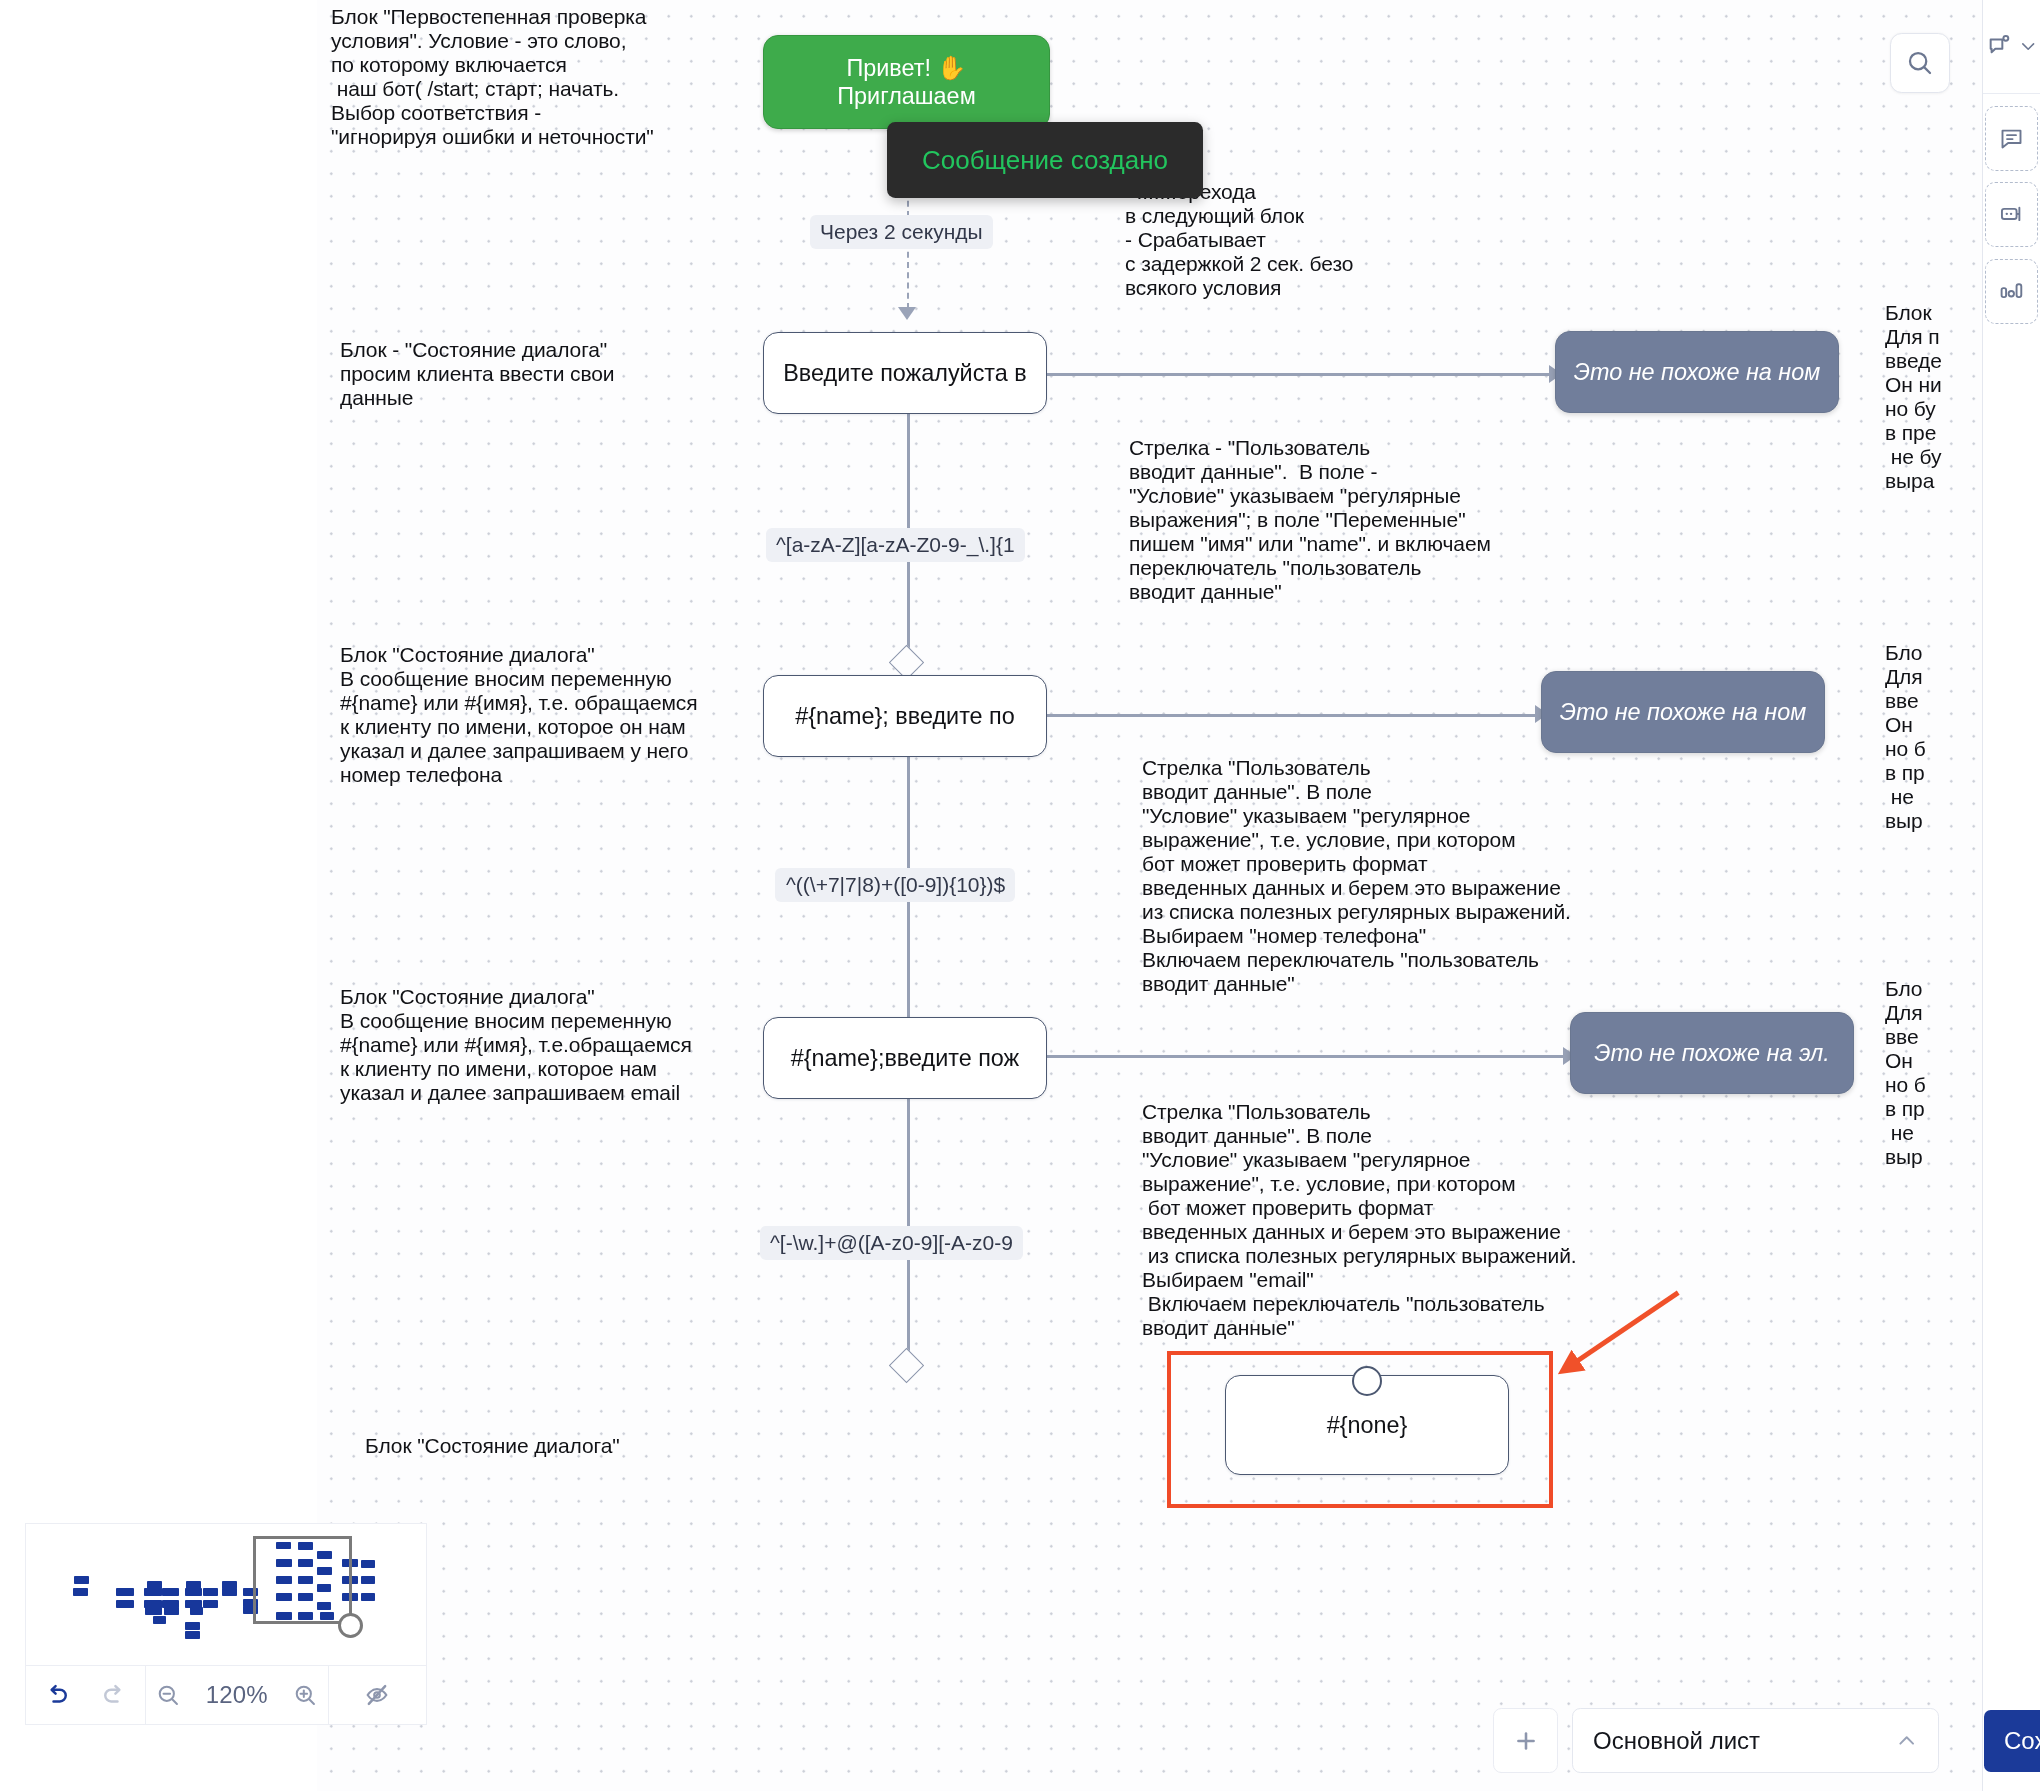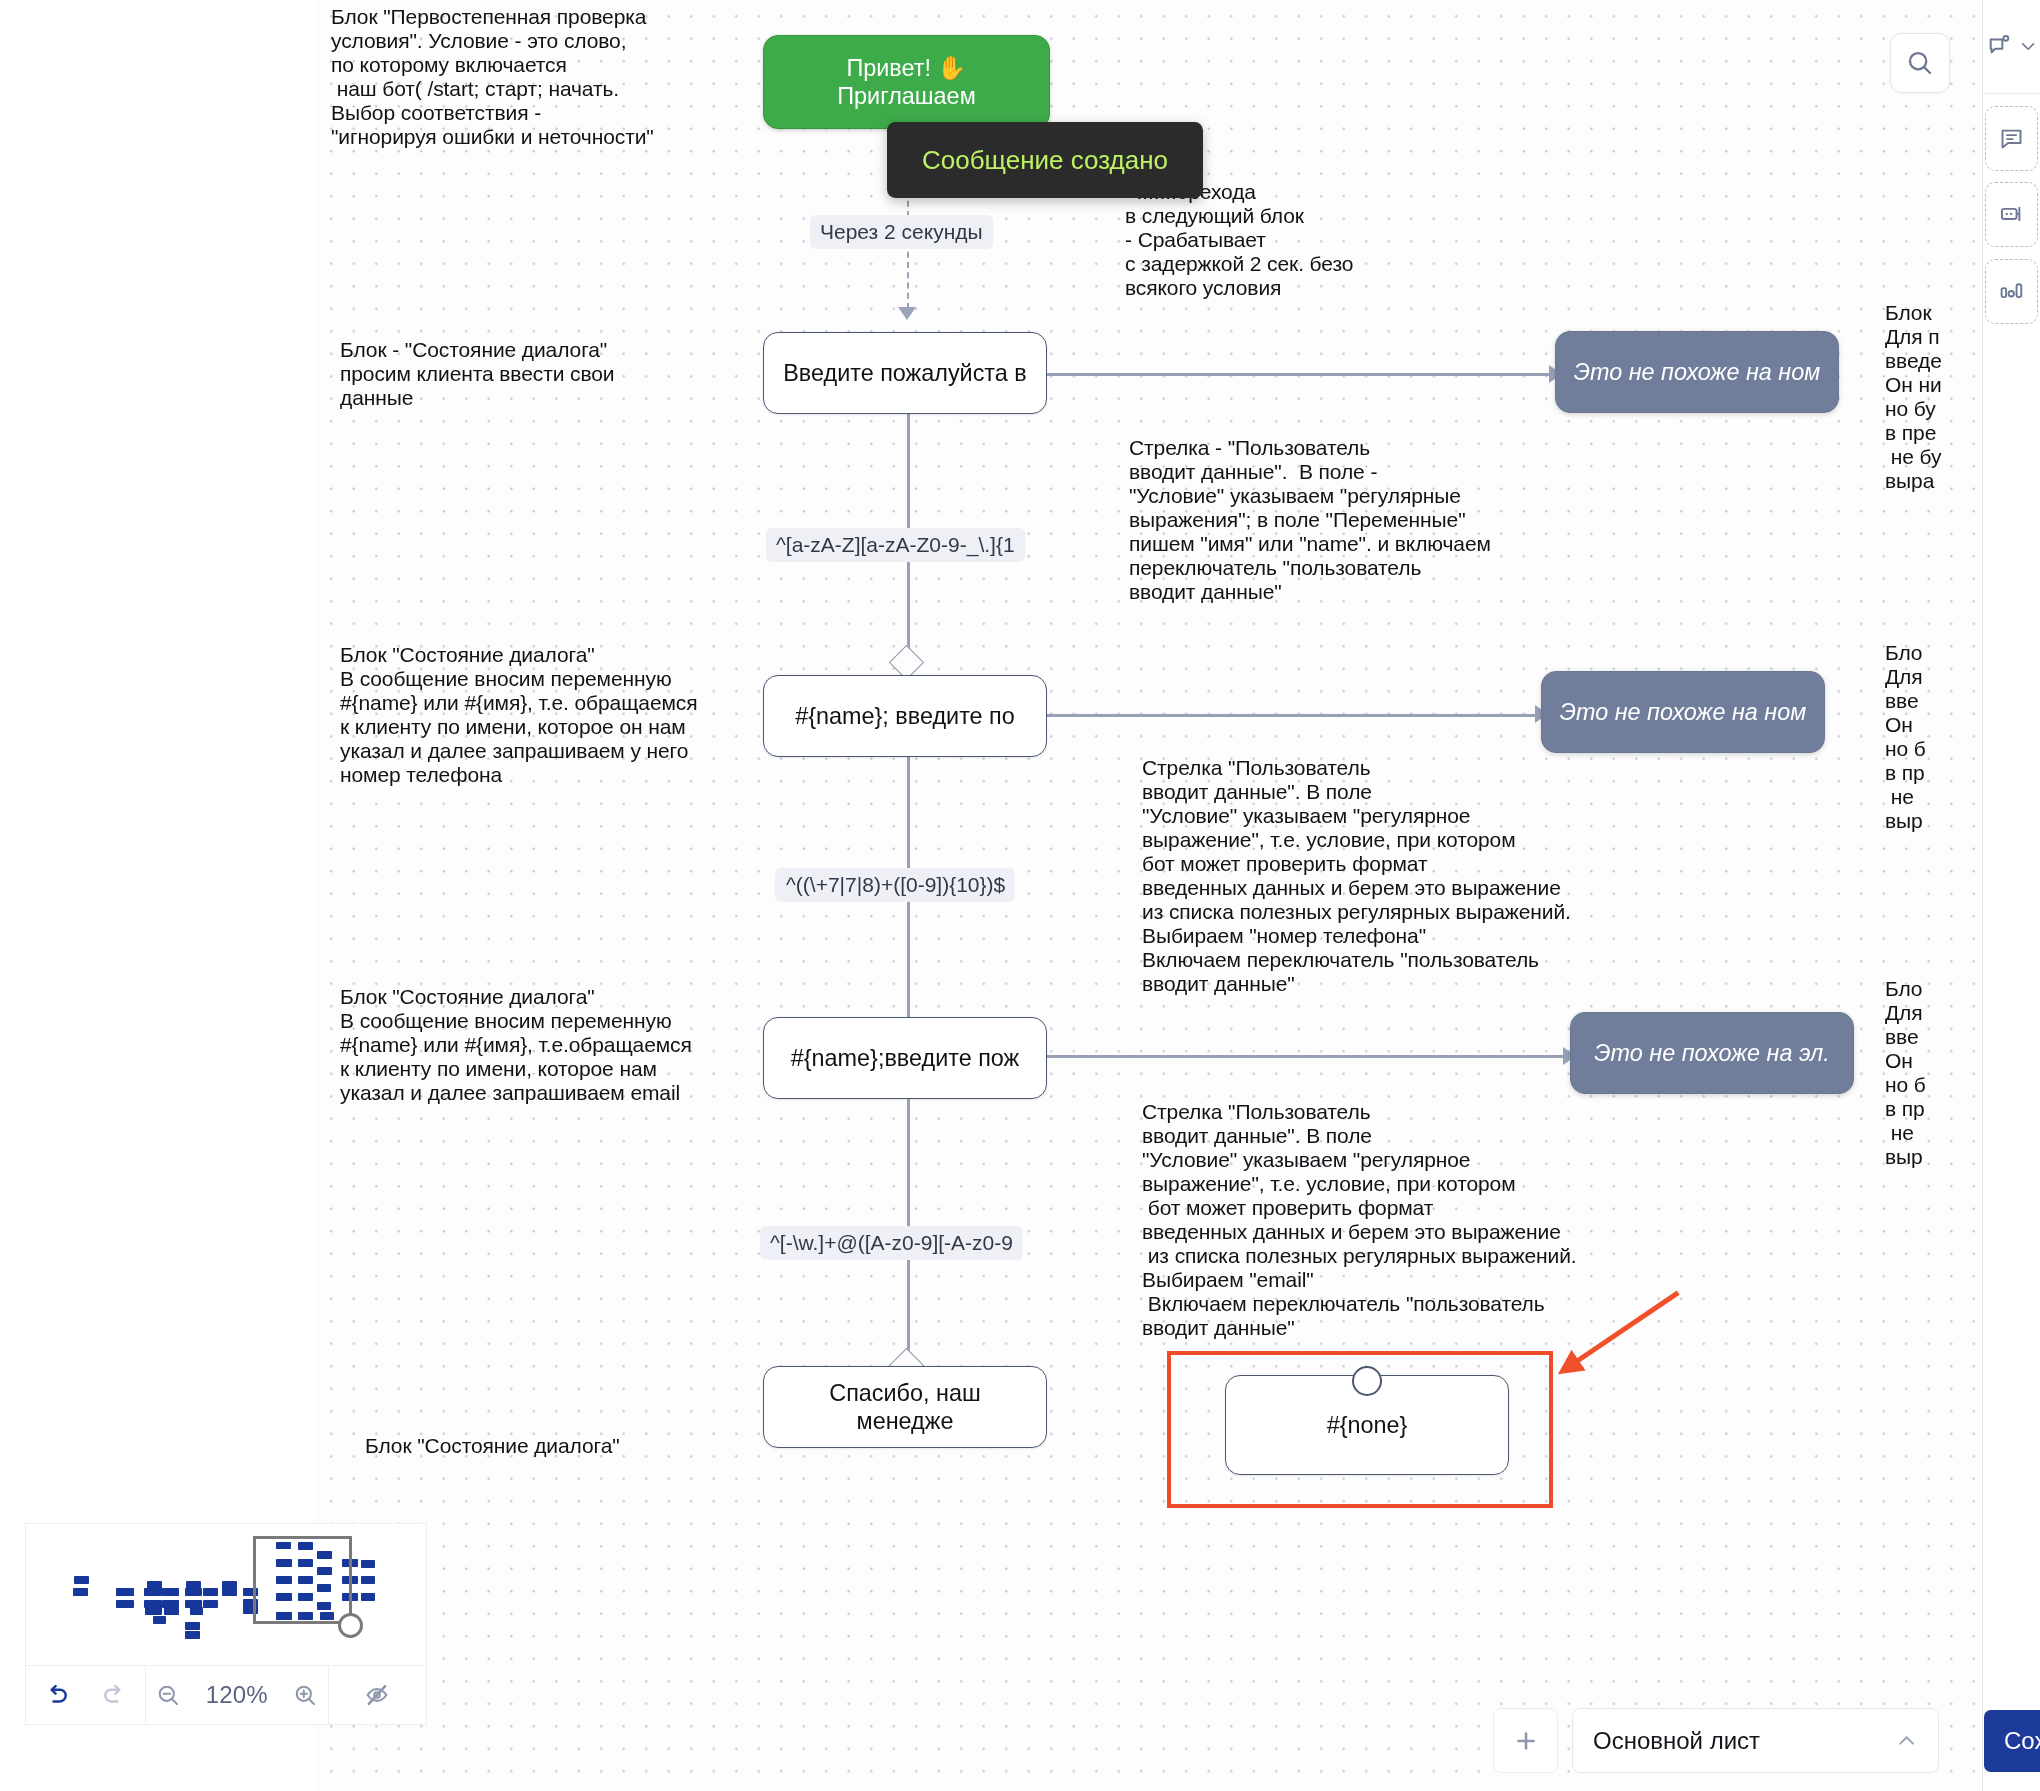--- a/index.html
+++ b/index.html
@@ -117,21 +117,21 @@
     width: 0; height: 0;
     border-left: 9.2px solid transparent;
     border-right: 9.2px solid transparent;
     border-top: 13.4px solid #9aa3b8;
   }
 
   
   .toast {
     position: absolute;
     background: #2b2b2b;
-    color: #bef264;
+    color: #22c55e;
     font-size: 26px;
     line-height: 32px;
     padding: 22px 35px;
     border-radius: 8.3px;
     white-space: nowrap;
     box-shadow: 0 3.3px 11.7px rgba(0,0,0,.25);
   }
 
   
   .selection-box {
@@ -302,23 +302,20 @@
     </div>
 
     <div class="node node-state" style="left:763px; top:675px; width:284px; height:82px;">
       <span>#{name}; введите по</span>
     </div>
 
     <div class="node node-state" style="left:763px; top:1017px; width:284px; height:82px;">
       <span>#{name};введите пож</span>
     </div>
 
-    <div class="node node-state" style="left:763px; top:1366px; width:284px; height:82px;">
-      <span>Спасибо, наш менедже</span>
-    </div>
 
     <div class="node node-gray" style="left:1555px; top:331px; width:284px; height:82px;">
       <span>Это не похоже на ном</span>
     </div>
     <div class="node node-gray" style="left:1541px; top:671px; width:284px; height:82px;">
       <span>Это не похоже на ном</span>
     </div>
     <div class="node node-gray" style="left:1570px; top:1012px; width:284px; height:82px;">
       <span>Это не похоже на эл.</span>
     </div>

